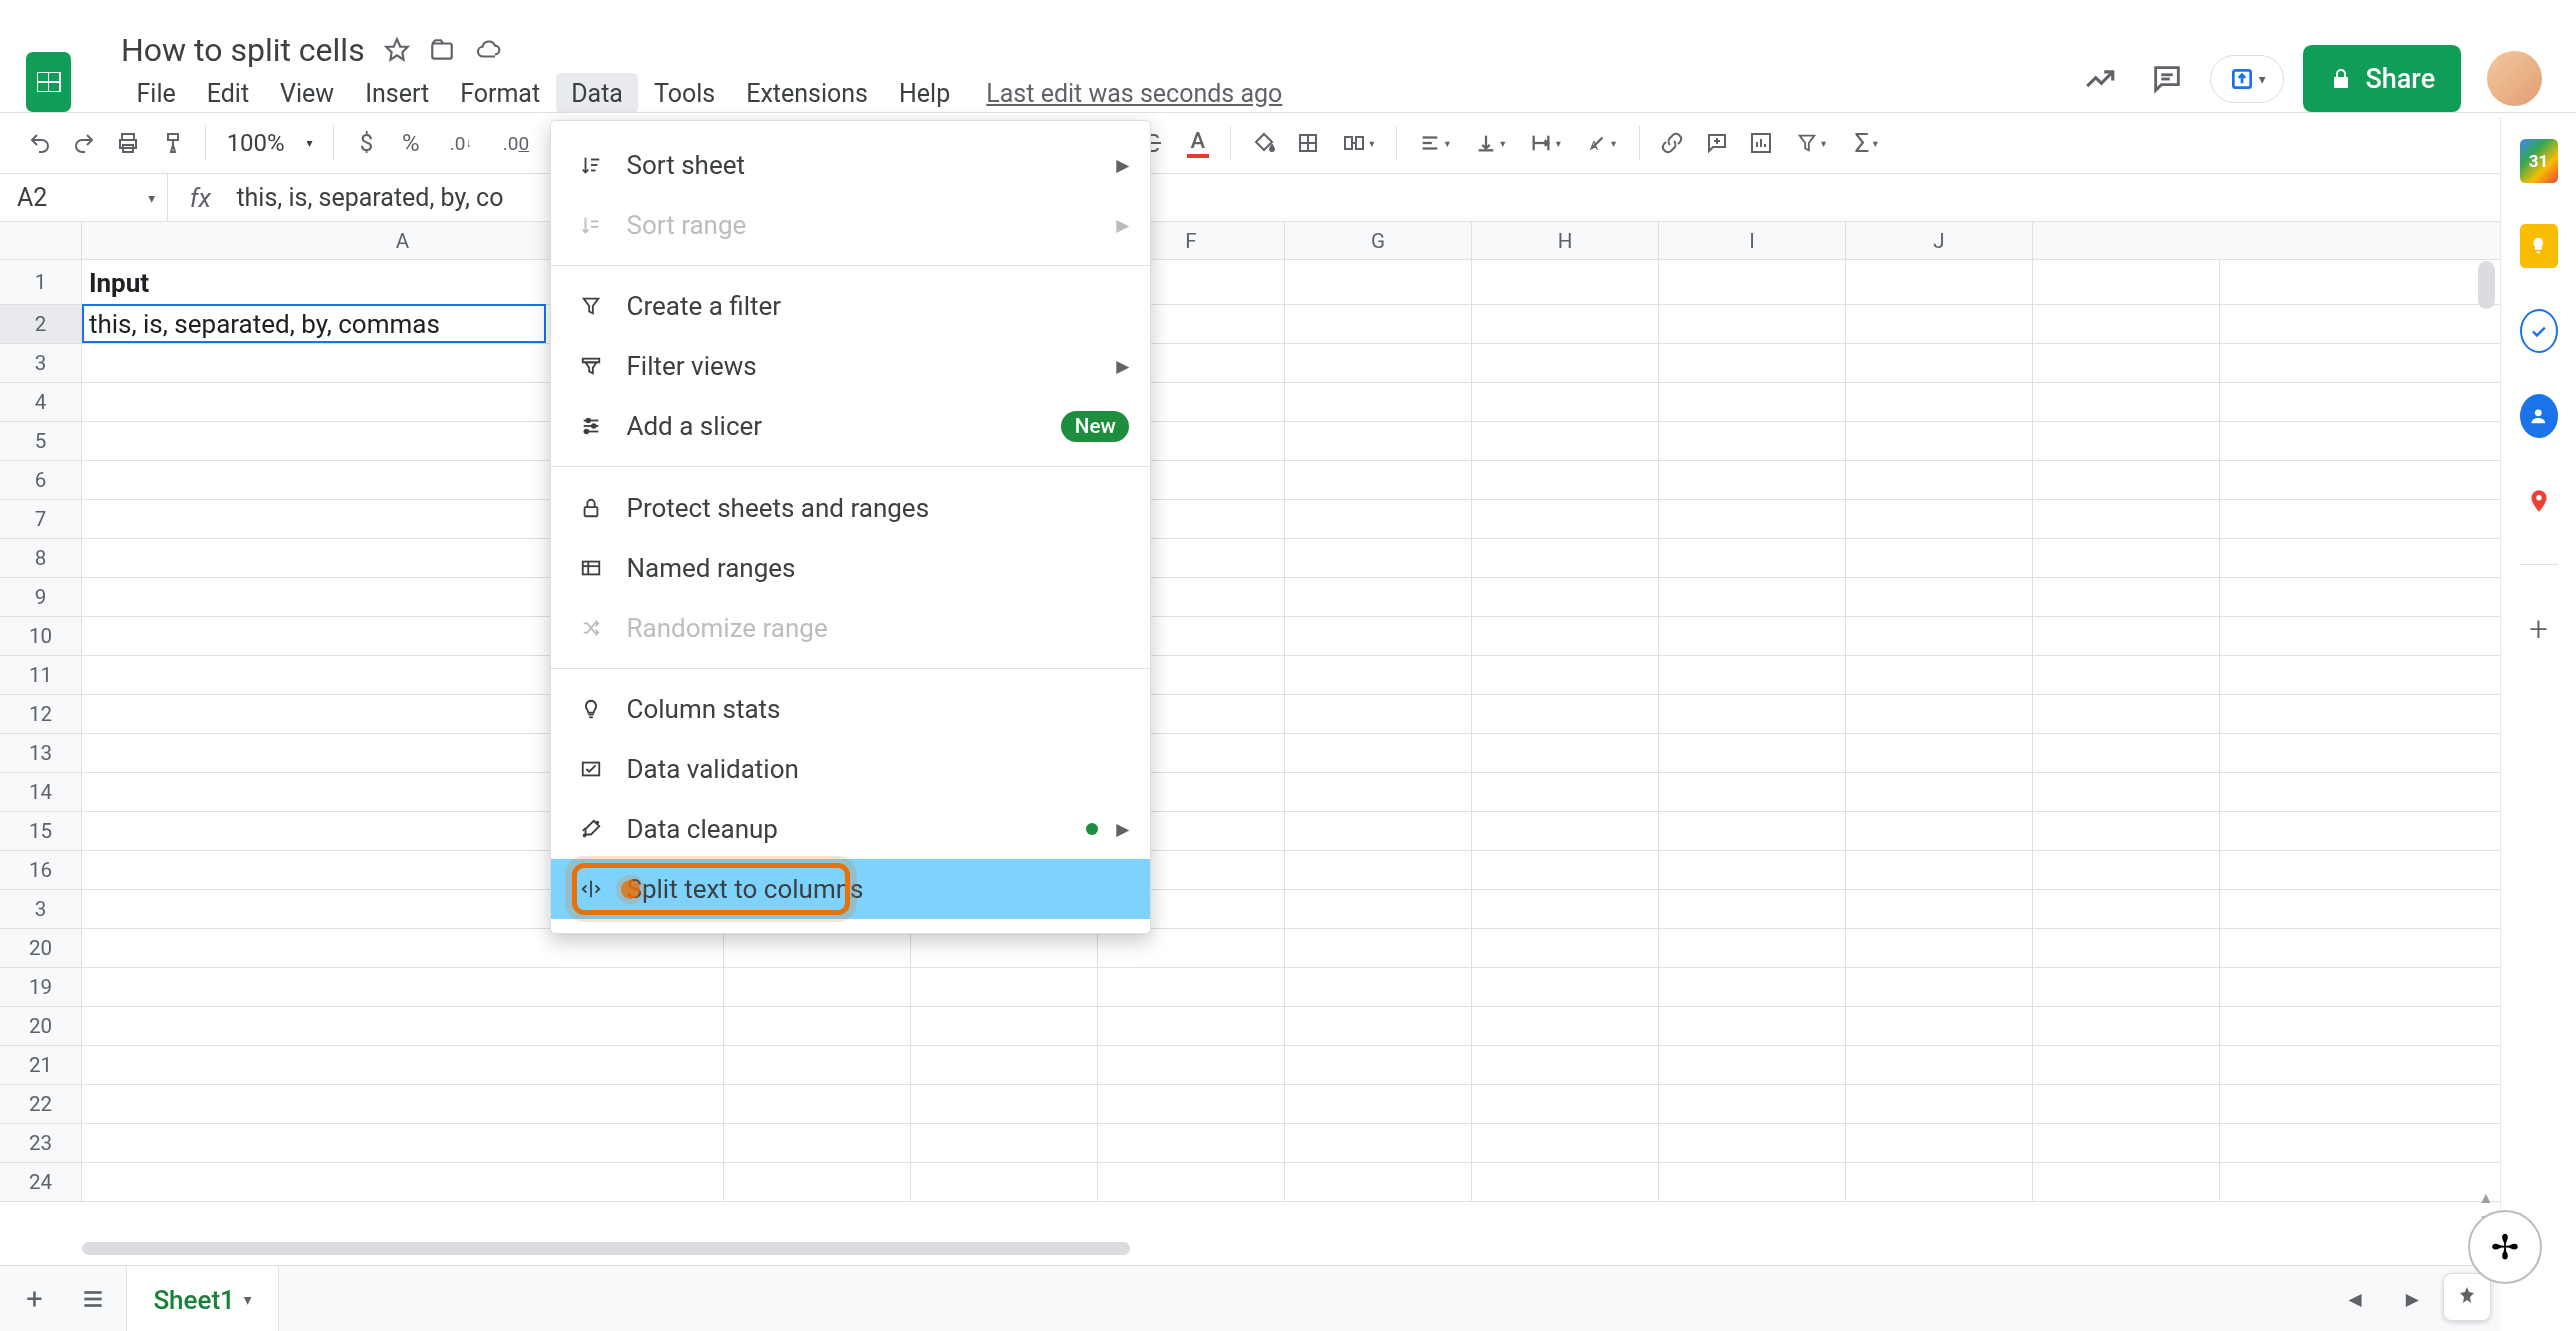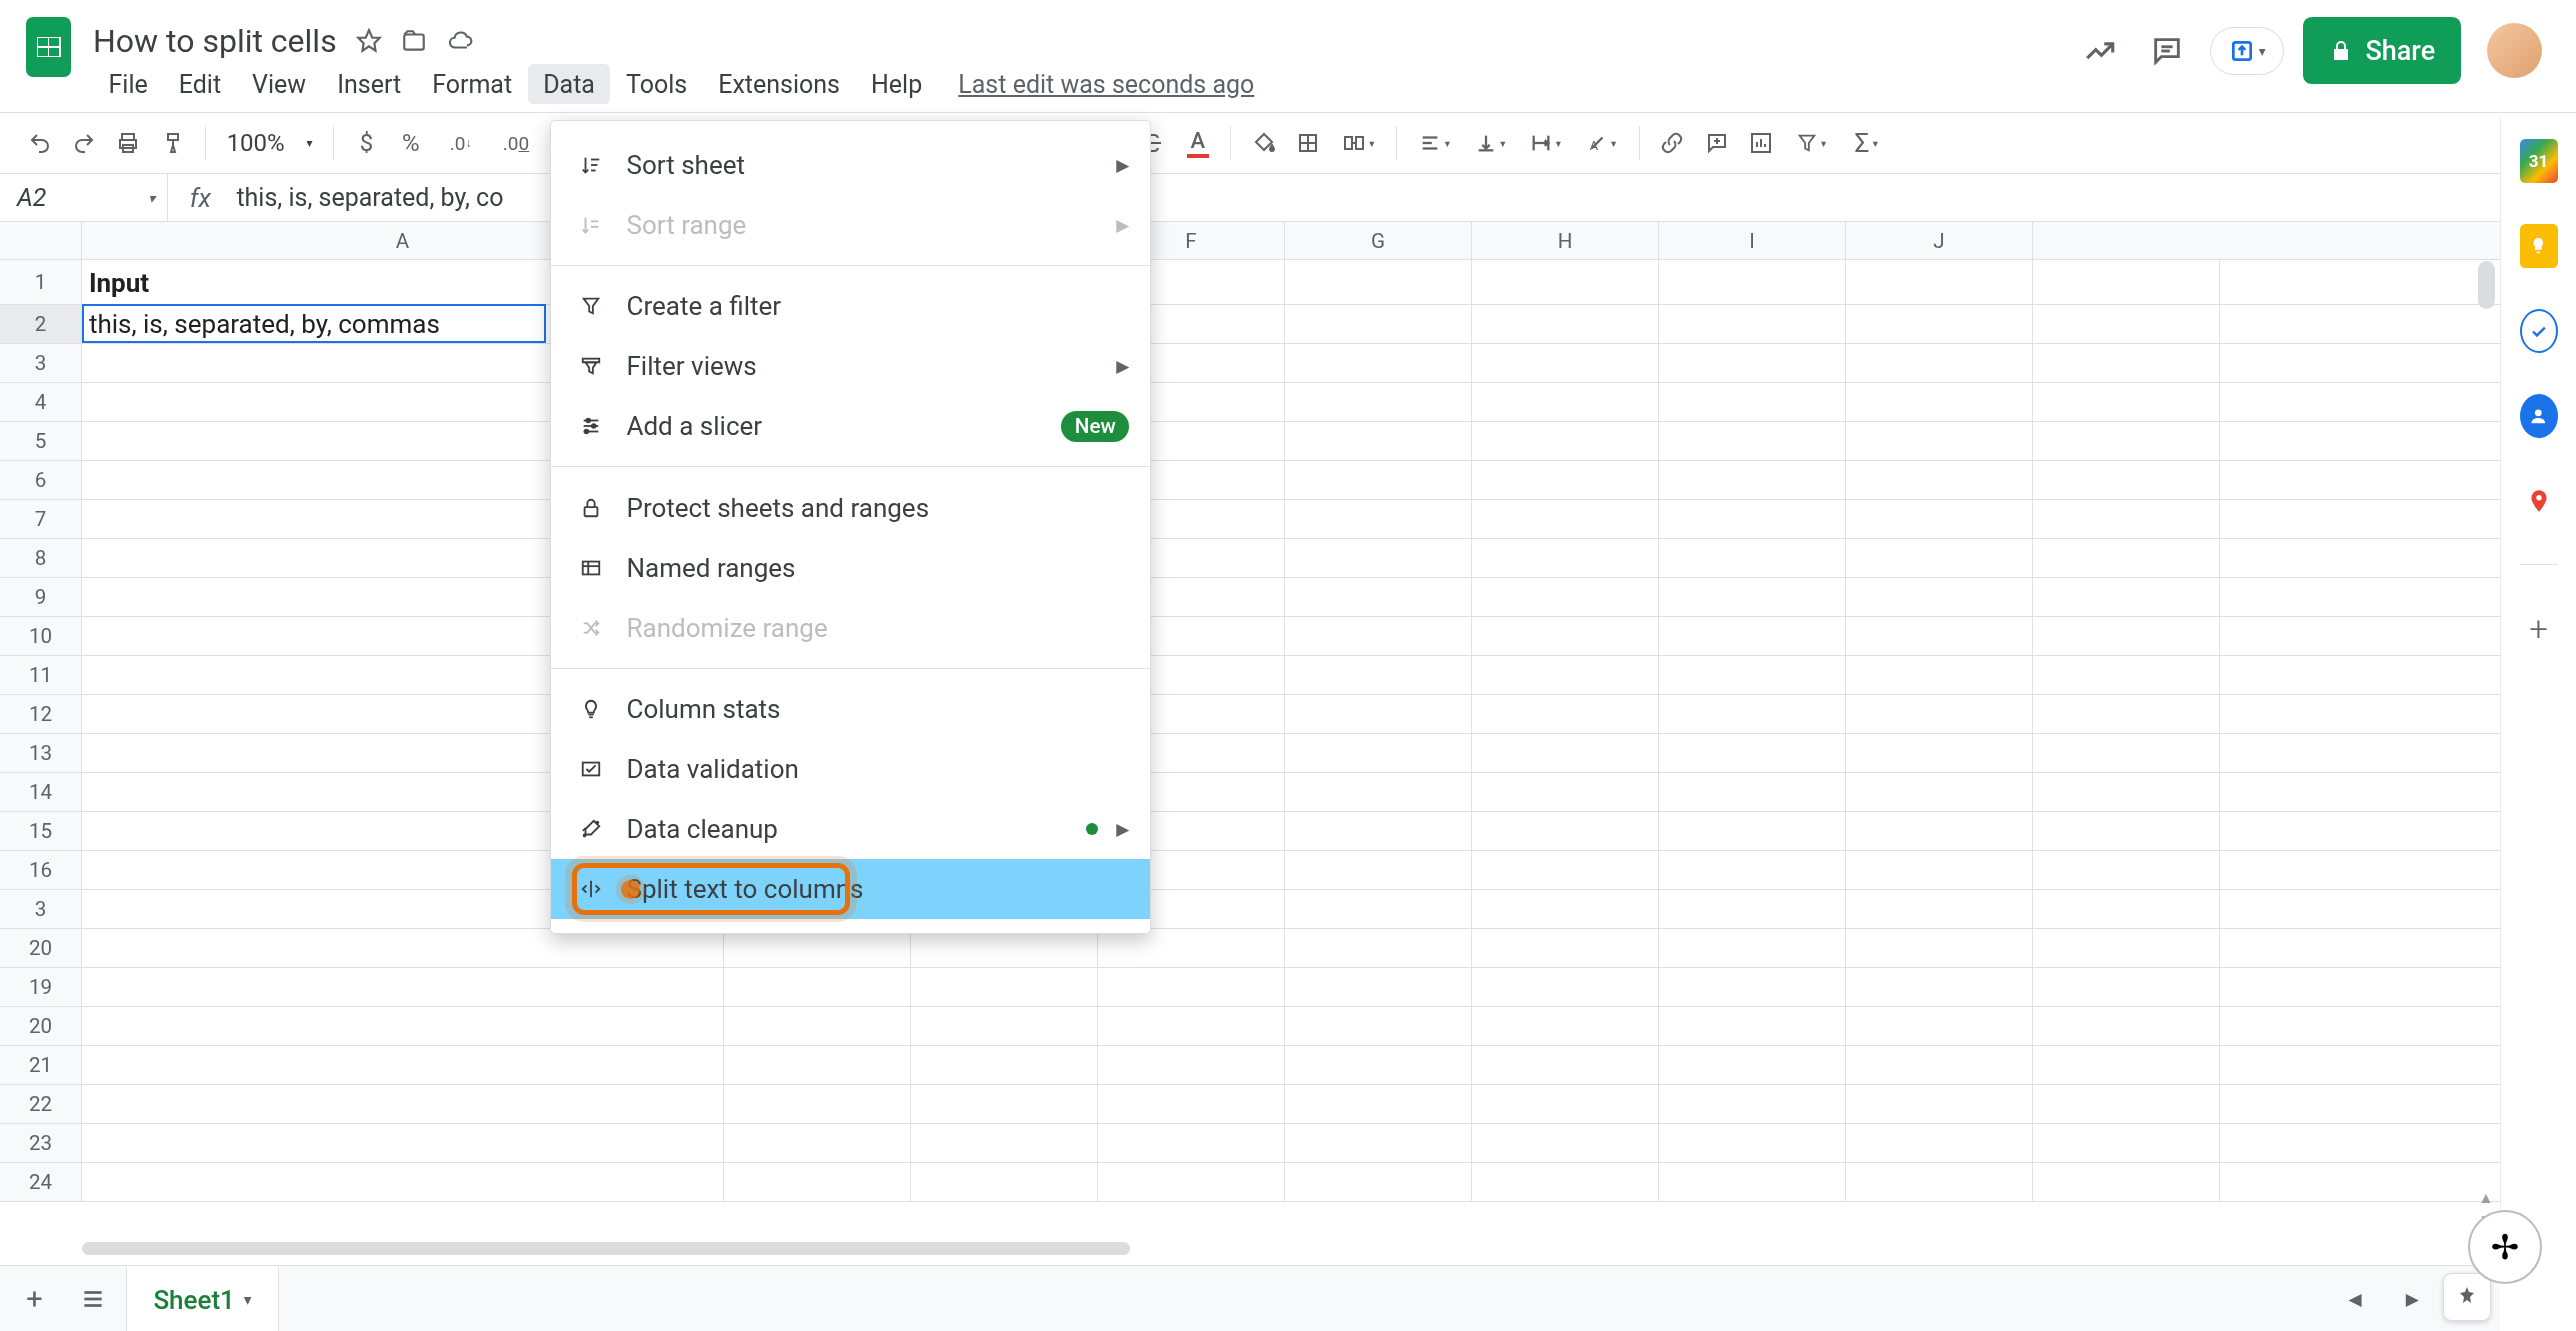--- a/index.html
+++ b/index.html
@@ -1,19 +1,19 @@
 <!DOCTYPE html>
 <html style="font-size:13.7px"><head>
 <meta charset="utf-8">
 <style>
 * { margin: 0; padding: 0; box-sizing: border-box; font-family: 'Google Sans', Roboto, Arial, sans-serif; }
 body { width: 2576px; height: 1332px; background: #fff; overflow: hidden; position: relative; transform-origin: top left; }
 
 
-.header { height: 112px; display: flex; align-items: flex-start; padding: 17px 34px 0 26px; }
+.header { height: 112px; display: flex; align-items: flex-end; padding: 17px 34px 0 26px; gap: 28px; }
 .logo-box { width: 45px; height: 60px; background: #0f9d58; border-radius: 6.9px; display: flex; align-items: center; justify-content: center; margin-right: 22px; }
 .logo-inner { width: 24px; height: 20.6px; background: #fff; display: grid; grid-template-columns: 1fr 1fr; grid-template-rows: 1fr 1fr; gap: 1.7px; padding: 1.7px; }
 .logo-cell { background: #0f9d58; }
 .title-area { flex: 1; }
 .title-row { display: flex; align-items: center; gap: 19px; height: 48px; }
 .doc-title { font-size: 32px; color: #3c4043; font-weight: 400; }
 .title-icon { color: #5f6368; stroke: #5f6368; }
 .menu-row { display: flex; align-items: center; height: 38px; gap: 0; }
 .menu-item { padding: 5.2px 15.5px; font-size: 25px; color: #3c4043; cursor: pointer; border-radius: 5.2px; }
 .menu-item.active { background: #e8eaed; }
@@ -27,21 +27,21 @@
 
 .toolbar { height: 62px; border-top: 0.9px solid #e0e0e0; border-bottom: 0.9px solid #e0e0e0; display: flex; align-items: center; padding: 0 19px; gap: 3.4px; position:relative; }
 .tb { width: 41px; height: 41px; display:flex; align-items:center; justify-content:center; color:#5f6368; cursor:pointer; border-radius:5.2px; font-size:24px; }
 .tb-sep { width: 0.9px; height: 34px; background: #e0e0e0; margin: 0 8.6px; }
 .zoom { width: 103px; display:flex; align-items:center; justify-content:space-between; padding:0 8.6px; font-size:24px; color:#3c4043; }
 .tb-wide { width: 52px; }
 .toolbar-collapse { position:absolute; right:19px; }
 
 
 .formula-bar { height: 48px; border-bottom: 0.9px solid #e0e0e0; display: flex; align-items: center; }
-.name-box { width: 168px; height: 100%; border-right: 0.9px solid #e0e0e0; display: flex; align-items: center; padding: 0 17px; font-size: 25px; color:#3c4043; position:relative;font-style:italic; }
+.name-box { width: 168px; height: 100%; border-right: 0.9px solid #e0e0e0; display: flex; align-items: center; padding: 0 17px; font-size: 25px; color:#3c4043; position:relative; }
 .name-box::after { content:"▾"; position:absolute; right:12px; font-size:13.7px; color:#5f6368; }
 .fx { width: 65px; display:flex; align-items:center; justify-content:center; font-style: italic; font-size: 26px; color:#5f6368; }
 .formula-input { flex:1; font-size: 25px; color:#3c4043; padding-left:3.4px; }
 
 
 .grid-wrap { display:flex; height: 1017px; }
 .row-headers { width: 82px; background: #f8f9fa; border-right:0.9px solid #e0e0e0; }
 .corner { height: 38px; border-bottom:0.9px solid #e0e0e0; border-right:0.9px solid #e0e0e0; background:#f8f9fa; }
 .row-h { height: 39px; border-bottom:0.9px solid #e0e0e0; display:flex; align-items:center; justify-content:center; font-size:20.6px; color:#5f6368; }
 .row-h.sel { background:#e8eaed; }

